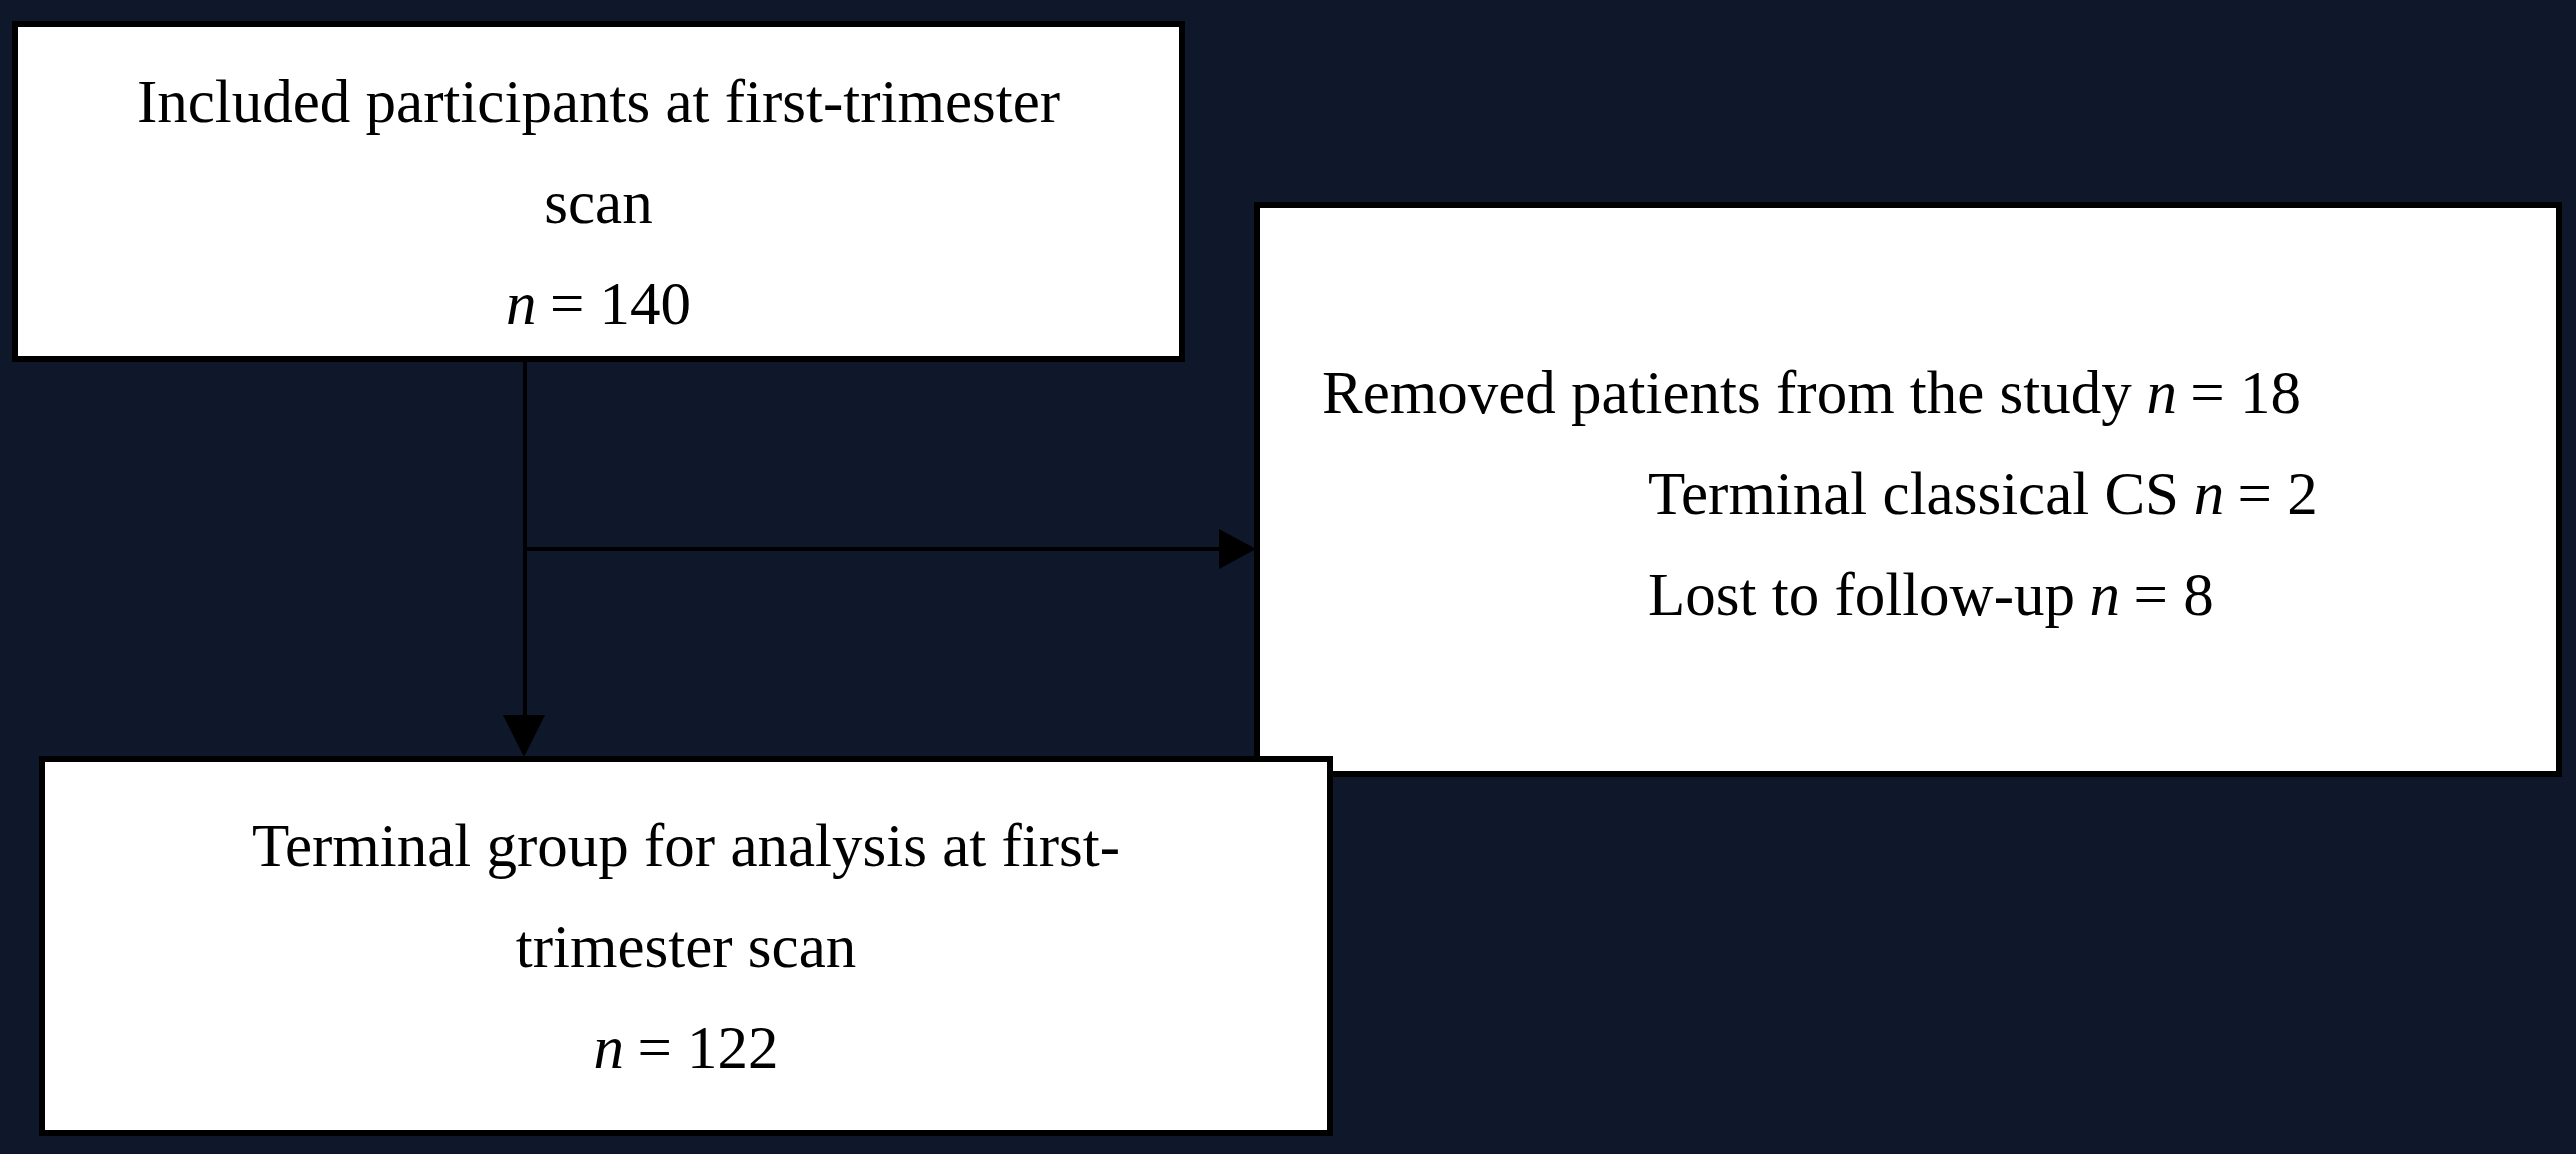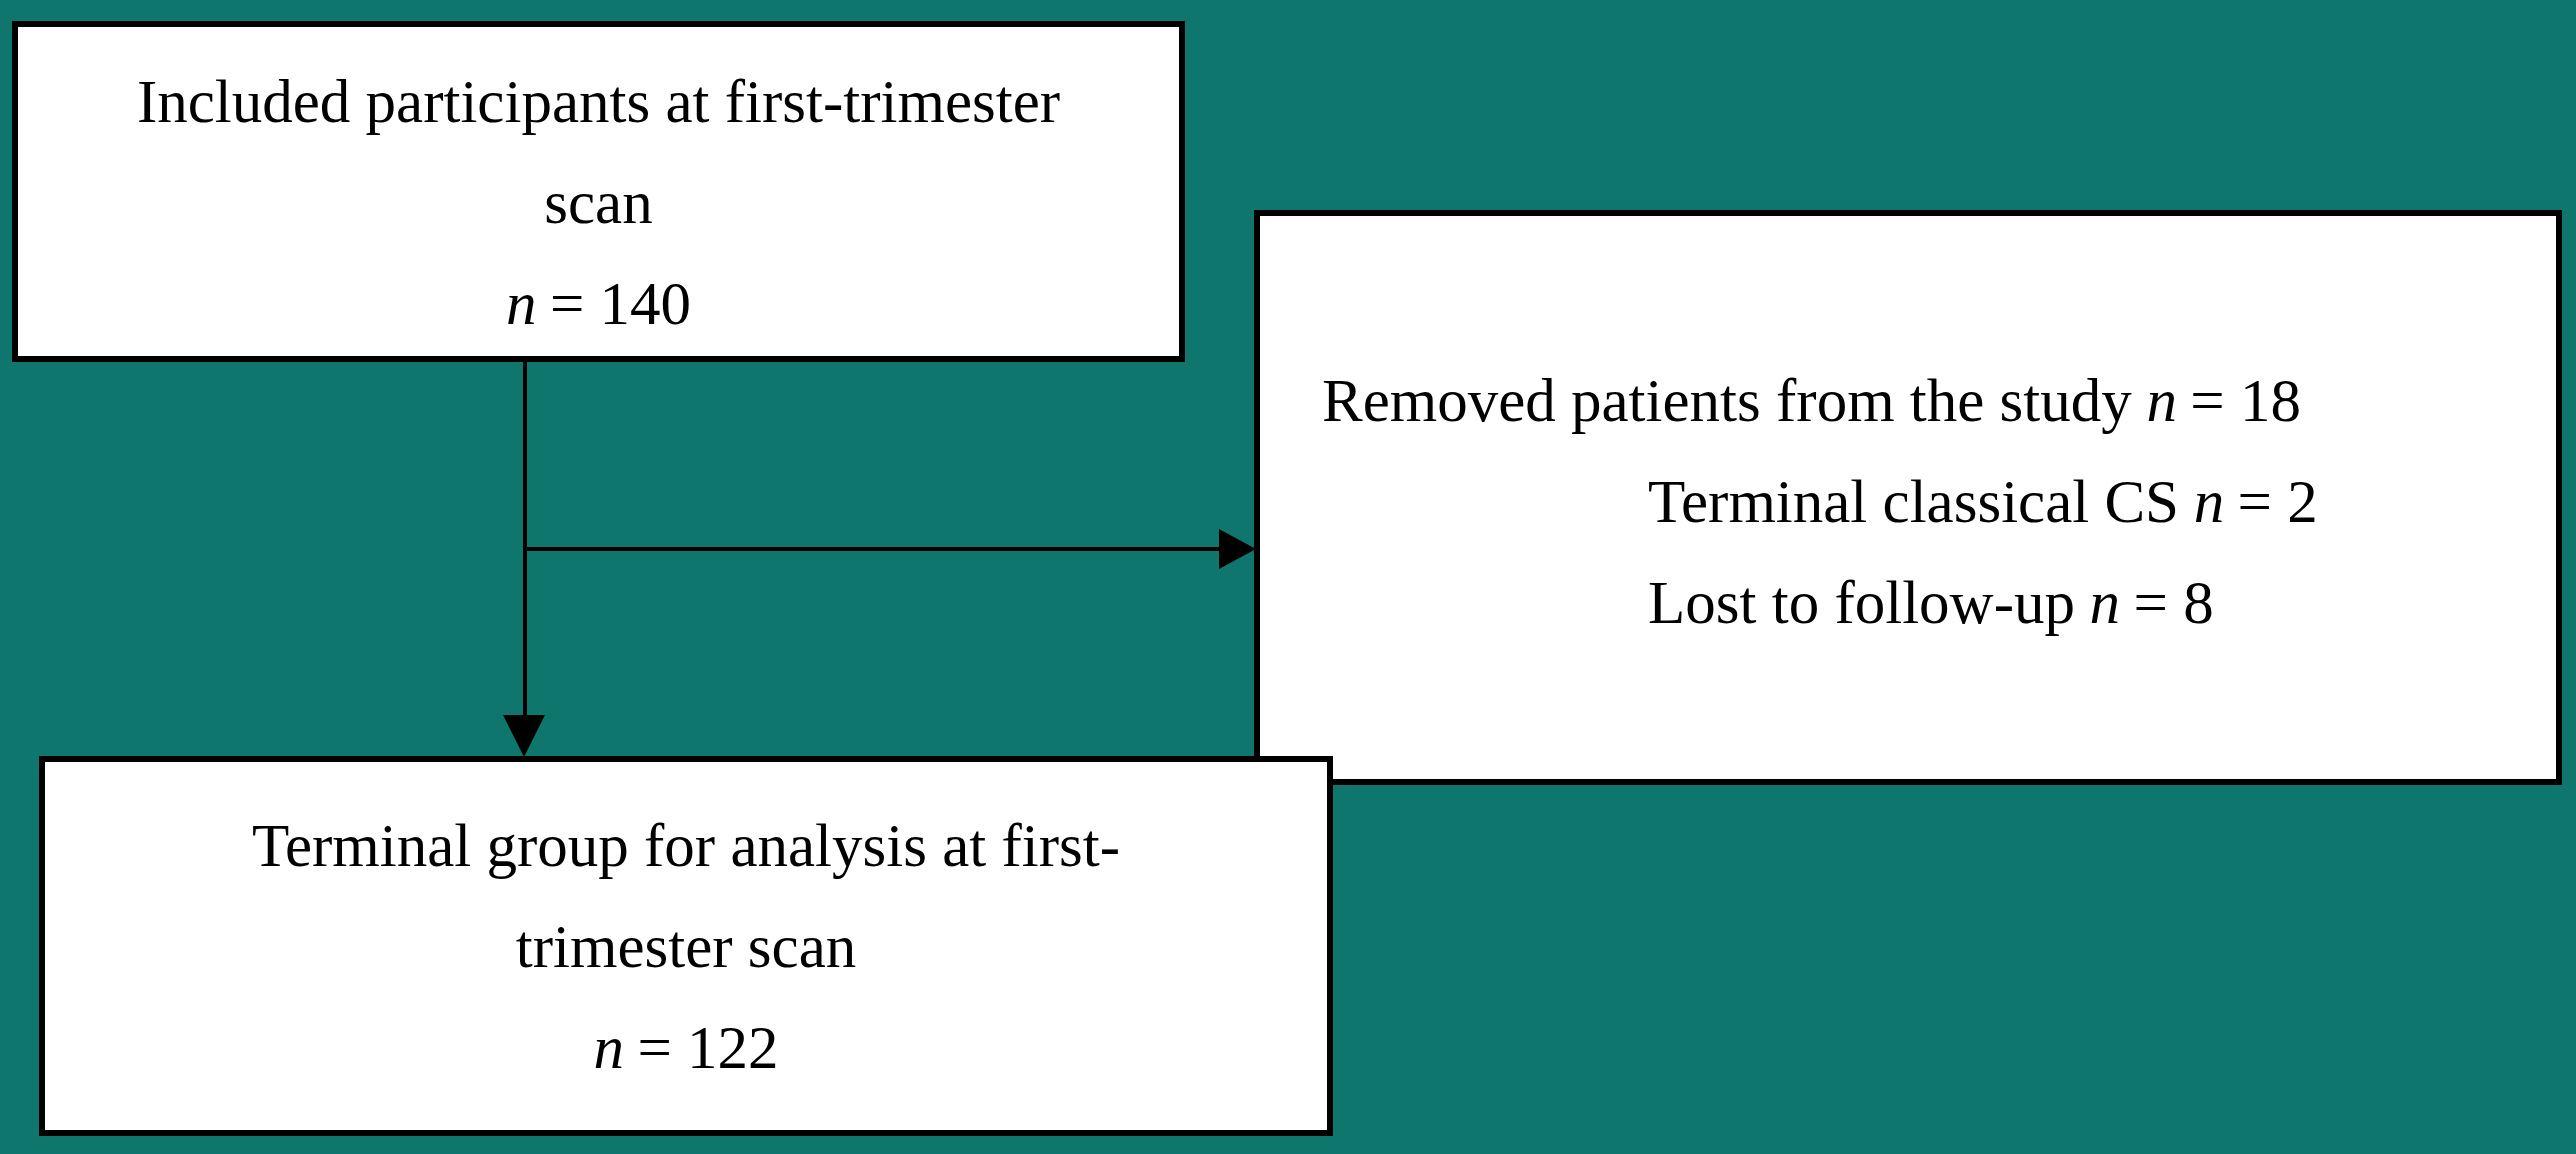--- a/index.html
+++ b/index.html
@@ -5,21 +5,21 @@
   html, body {
     margin: 0;
     padding: 0;
     background: #ffffff;
     overflow: hidden;
   }
   .canvas {
     position: relative;
     width: 2576px;
     height: 1154px;
-    background: #0f766e;
+    background: #0f172a;
     font-family: "Liberation Serif", "DejaVu Serif", serif;
     color: #000000;
   }
   .box {
     position: absolute;
     box-sizing: border-box;
     border: 6px solid #000000;
     background: #ffffff;
     display: flex;
     flex-direction: column;
@@ -34,21 +34,20 @@
     left: 12px; top: 21px;
     width: 1173px; height: 341px;
     padding-top: 21px;
     text-align: center;
   }
   .box-removed {
     left: 1254px; top: 202px;
     width: 1308px; height: 575px;
     padding-top: 7.4px;
     text-align: left;
-    margin-top: 8px;
   }
   .box-removed .line-title { padding-left: 62px; }
   .box-removed .line-item  { padding-left: 388px; }
   .box-terminal {
     left: 39px; top: 756px;
     width: 1294px; height: 380px;
     text-align: center;
   }
   .it { font-style: italic; }
   .nv { margin-left: 0.22em; }

